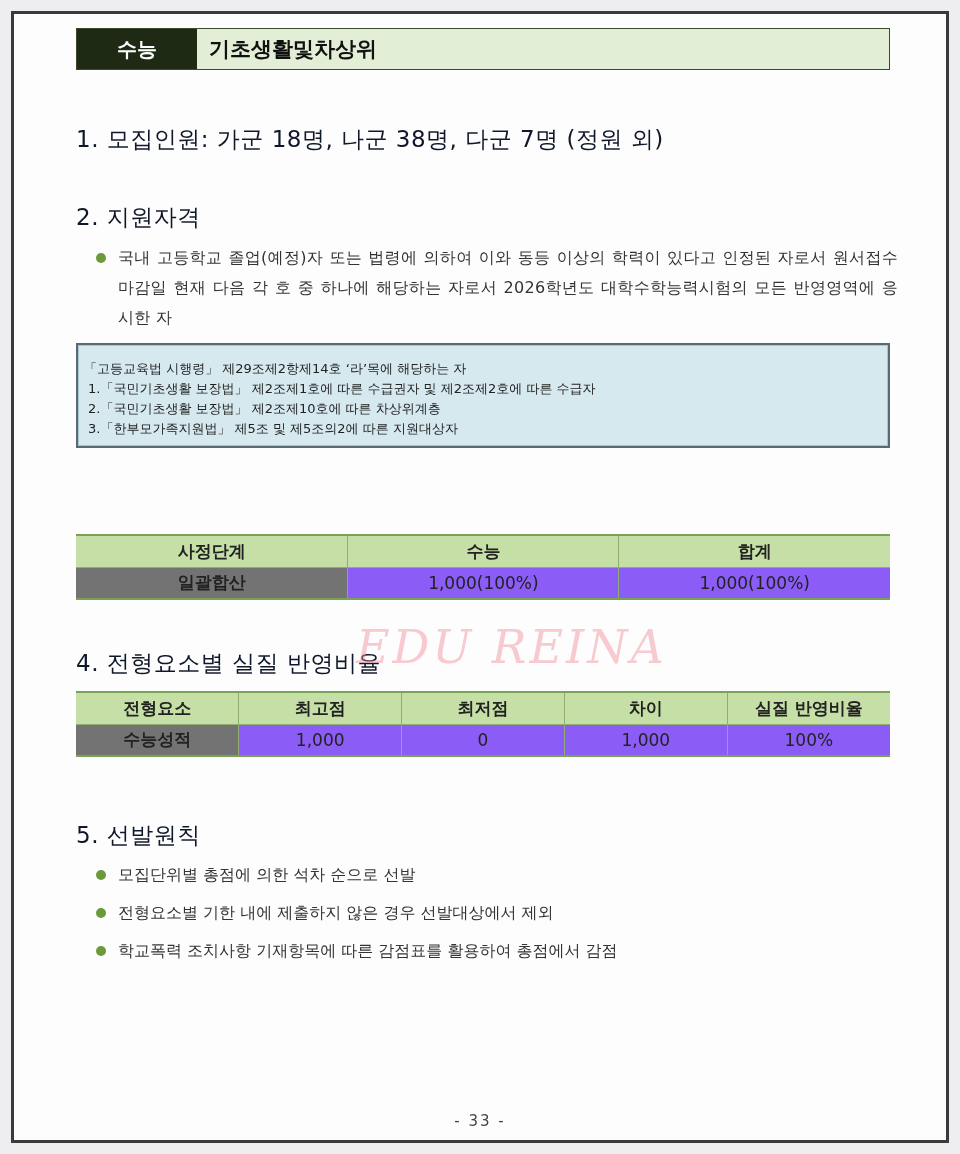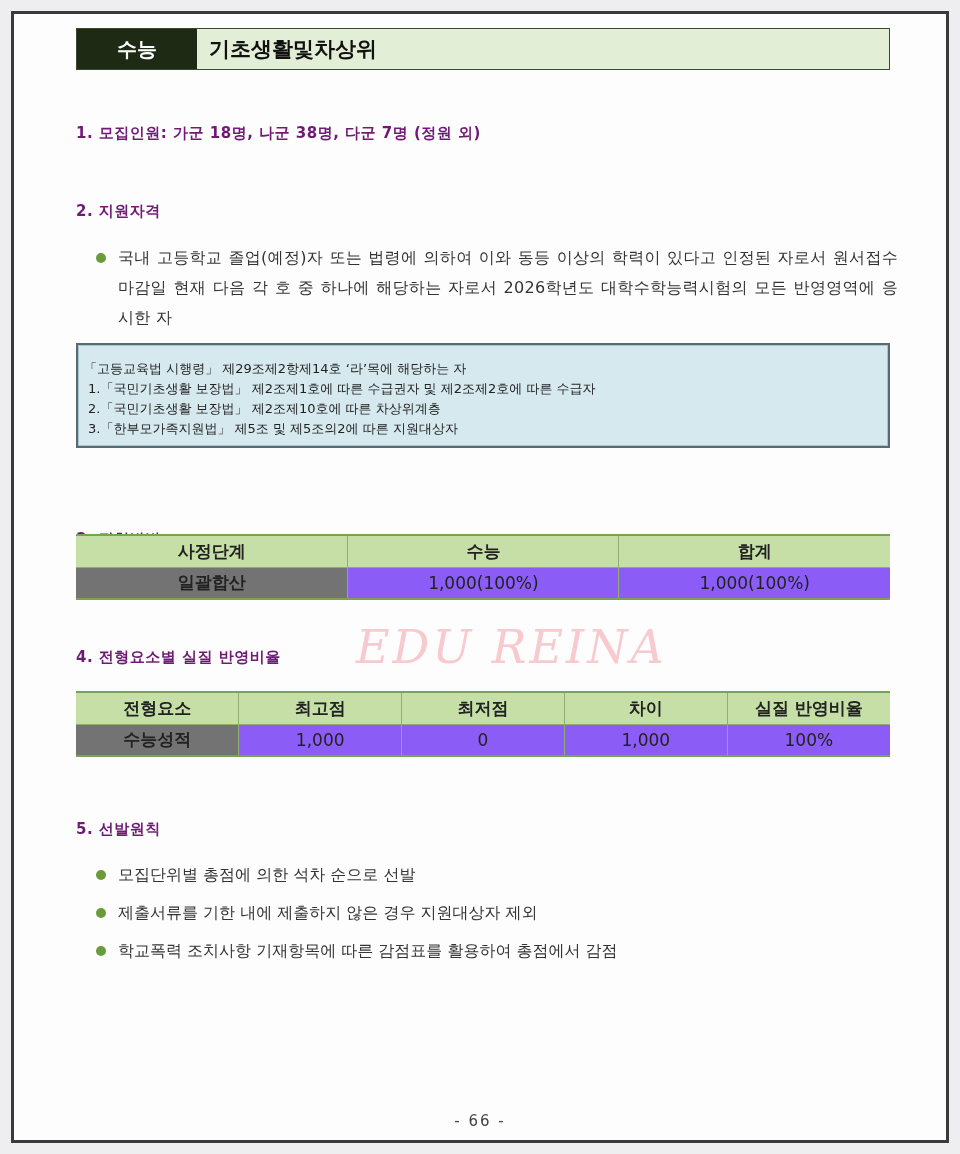--- a/index.html
+++ b/index.html
@@ -37,23 +37,23 @@
       flex: 1;
       display: flex; align-items: center;
       padding-left: 12px;
       font-weight: bold;
       font-size: 21px;
       color: #111;
     }
     .sec-title {
       position: absolute;
       left: 62px;
-      font-weight: bold;
-      font-size: 15px;
-      color: #701a75;
+      font-weight: normal;
+      font-size: 23px;
+      color: #0f172a;
       letter-spacing: 0.5px;
     }
     .bullet-row {
       position: absolute;
       left: 82px;
       display: flex;
       font-size: 16px;
       color: #333;
       line-height: 30px;
     }
@@ -200,21 +200,21 @@
     </tbody>
   </table>
 
   <div class="sec-title" style="top:806px;">5. 선발원칙</div>
   <div class="bullet-row" style="top:846px;">
     <span class="bullet"></span>
     <span>모집단위별 총점에 의한 석차 순으로 선발</span>
   </div>
   <div class="bullet-row" style="top:884px;">
     <span class="bullet"></span>
-    <span>제출서류를 기한 내에 제출하지 않은 경우 지원대상자 제외</span>
+    <span>전형요소별 기한 내에 제출하지 않은 경우 선발대상에서 제외</span>
   </div>
   <div class="bullet-row" style="top:922px;">
     <span class="bullet"></span>
     <span>학교폭력 조치사항 기재항목에 따른 감점표를 활용하여 총점에서 감점</span>
   </div>
 
-  <div class="page-number">- 66 -</div>
+  <div class="page-number">- 33 -</div>
 </div>
 
 </body></html>

